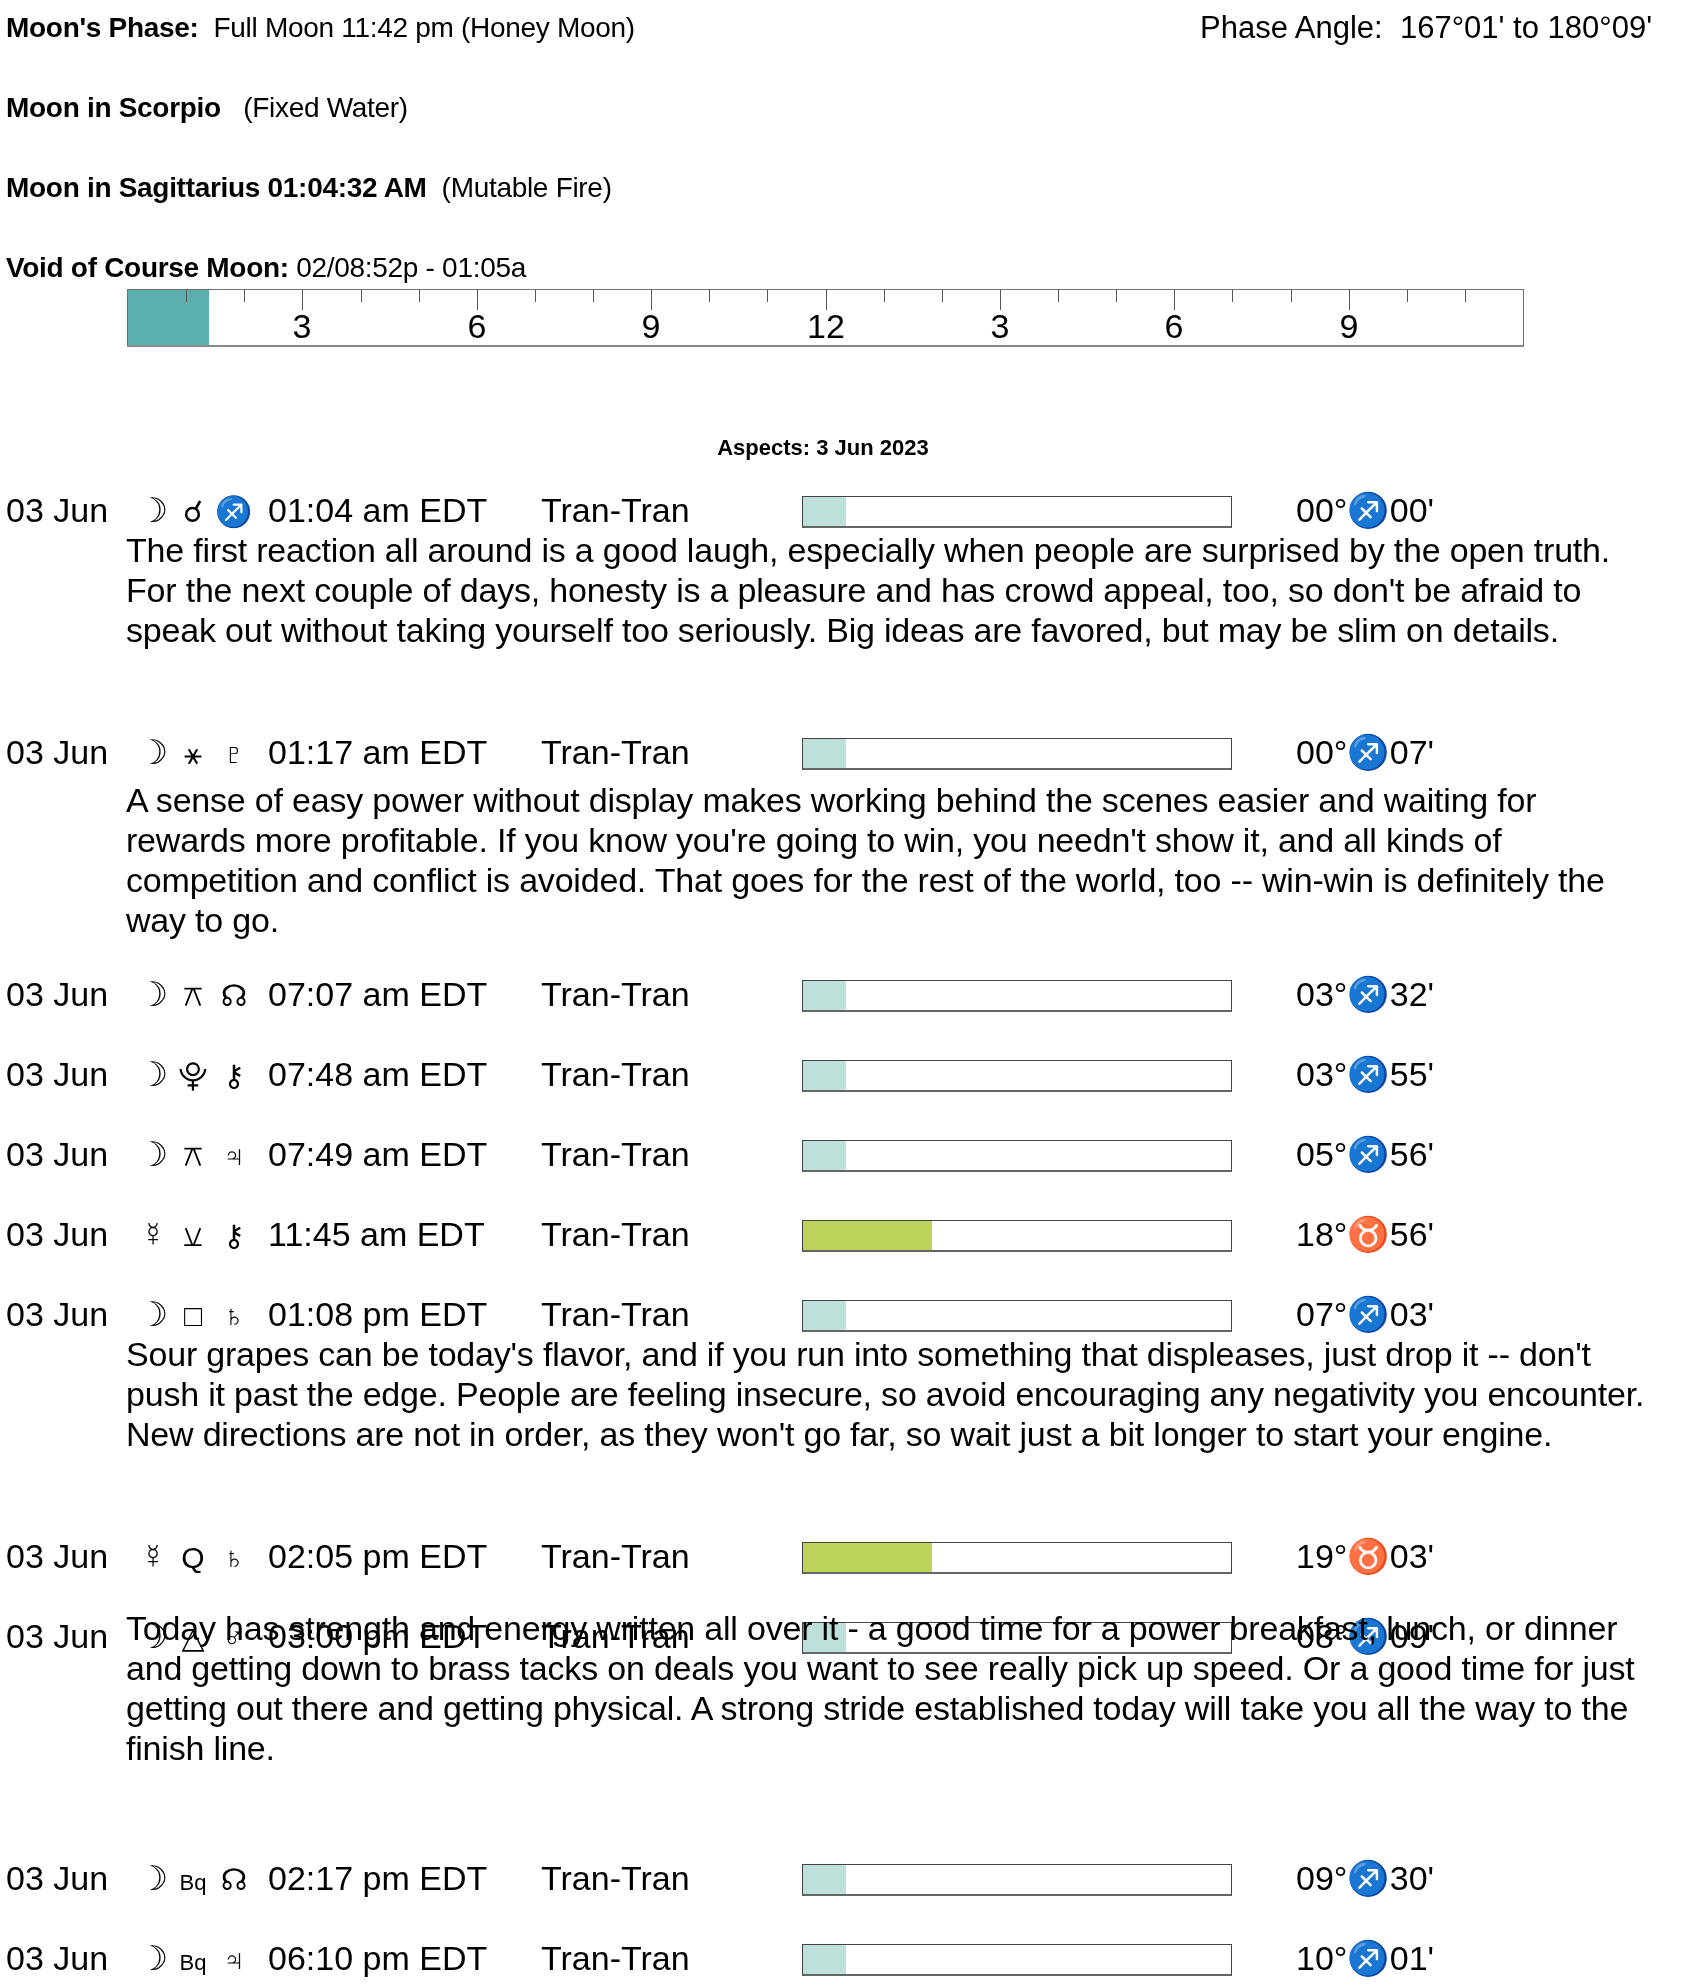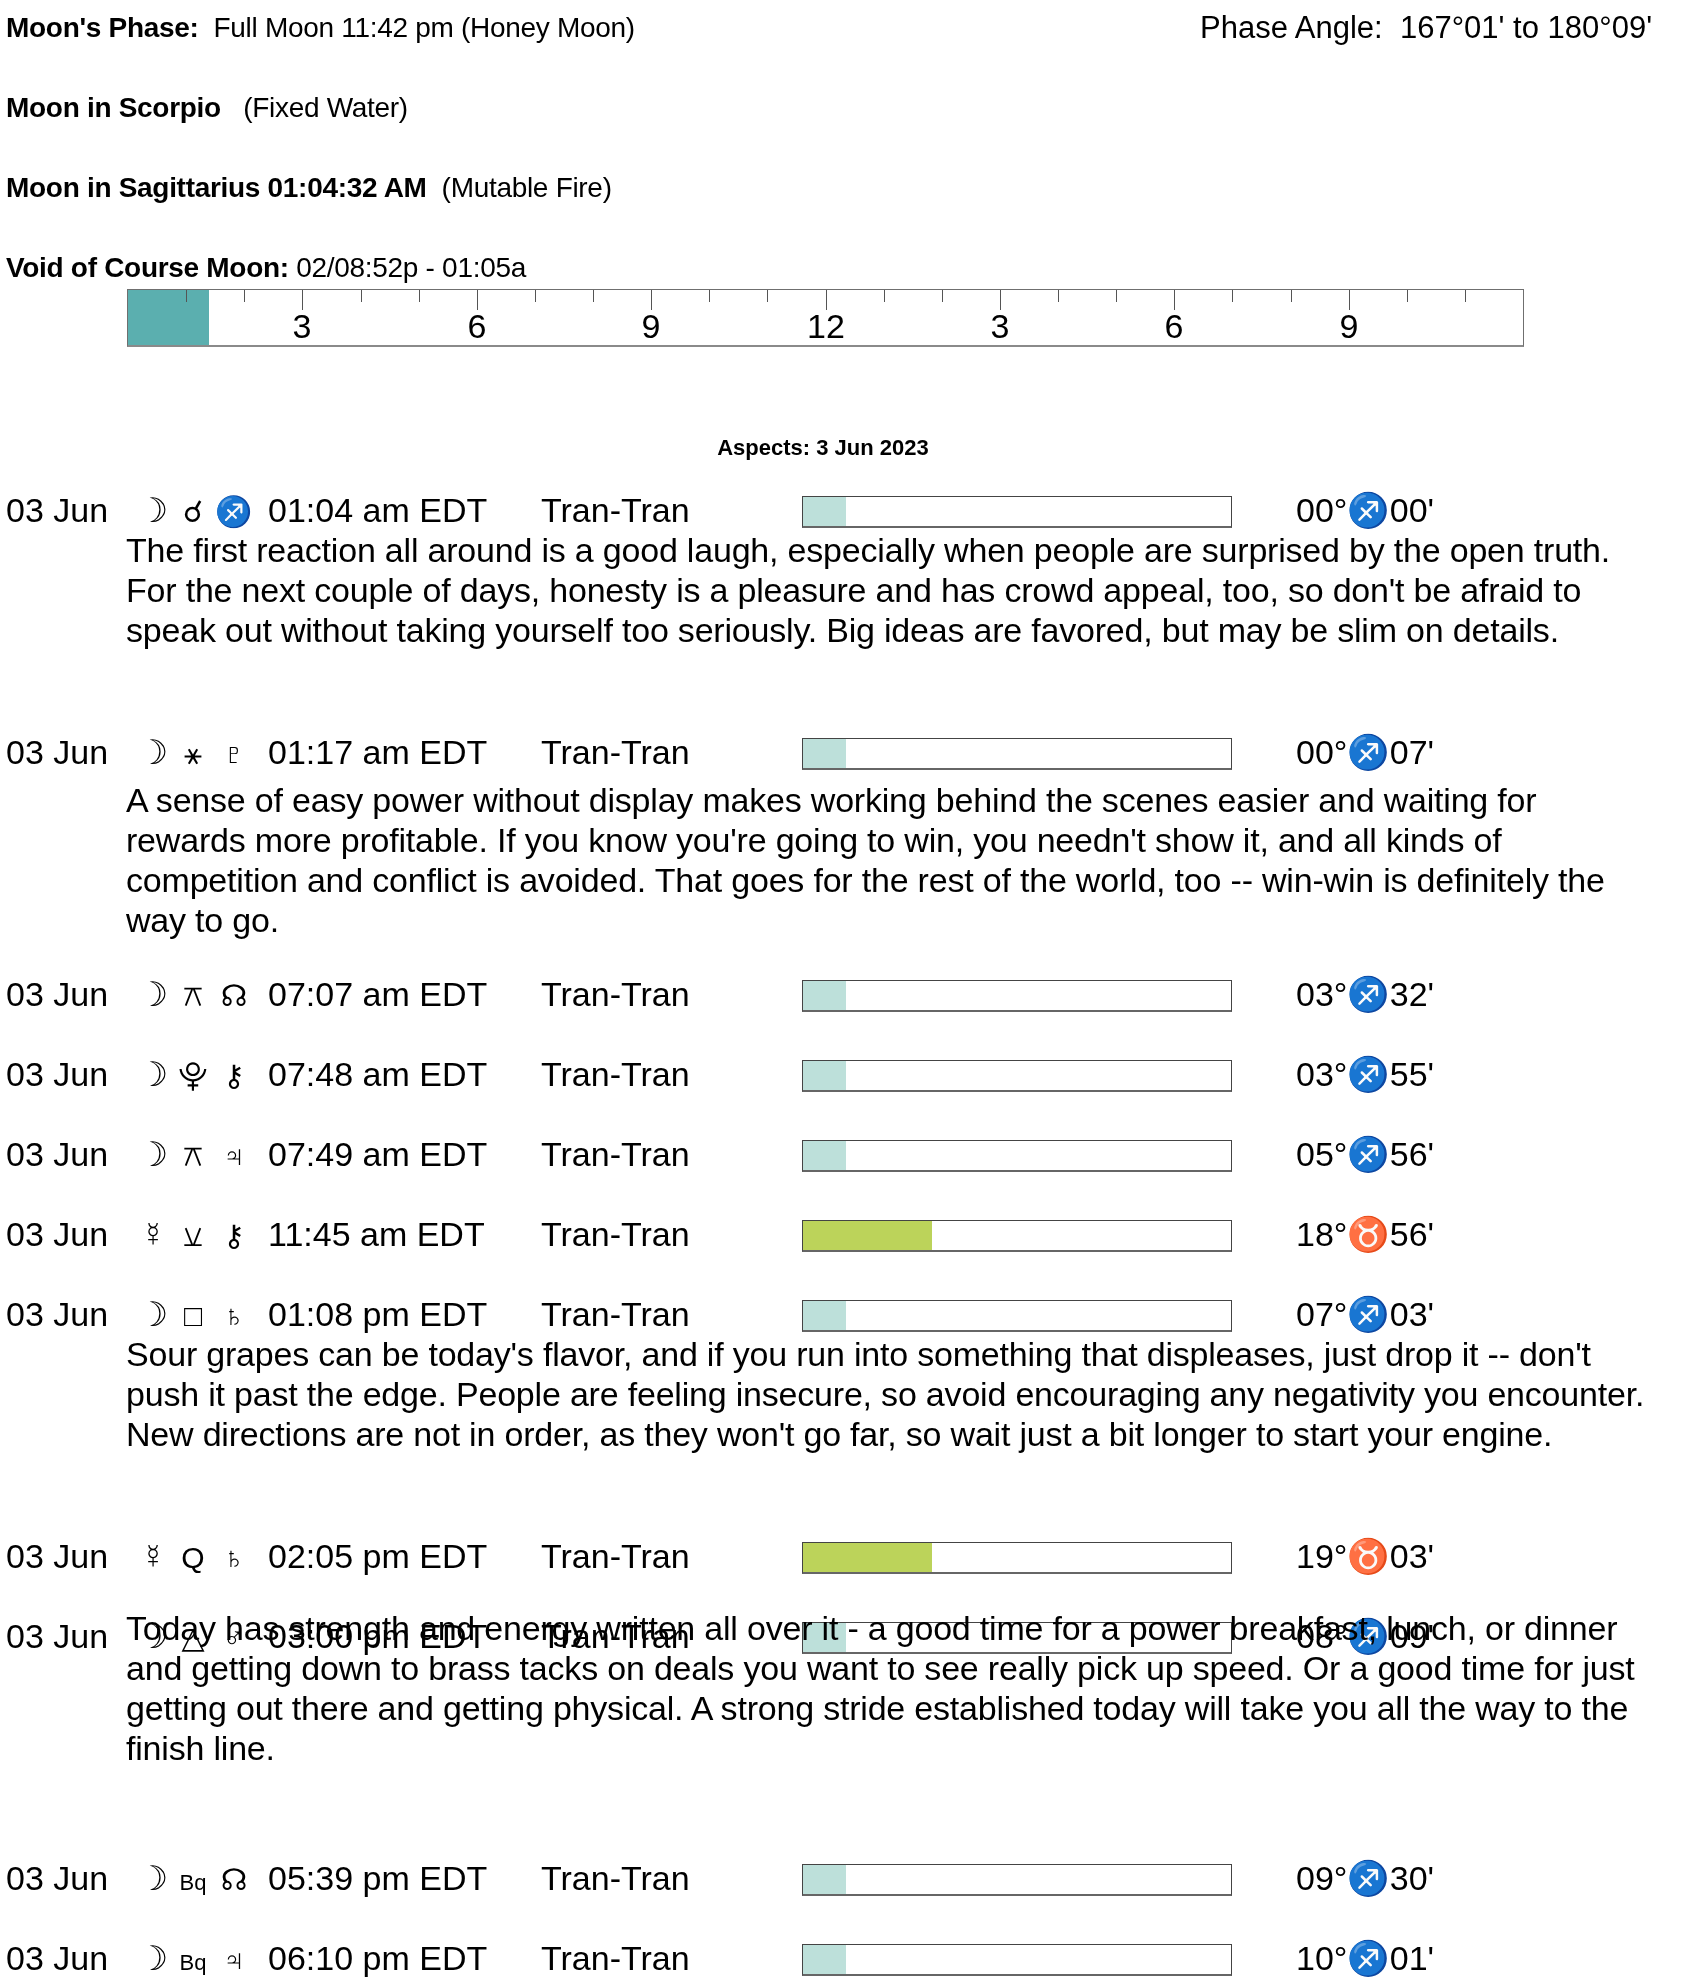--- a/index.html
+++ b/index.html
@@ -197,21 +197,21 @@
       <span class="kind">Tran-Tran</span>
       <div class="strength">
         <div class="fill" style="width:43px;background:#bde0da"></div>
       </div>
       <span class="pos">08°♐09'</span>
     </div>
     <div class="desc" style="top: 1608px;">Today has strength and energy written all over it - a good time for a power breakfast, lunch, or dinner and getting down to brass tacks on deals you want to see really pick up speed. Or a good time for just getting out there and getting physical. A strong stride established today will take you all the way to the finish line.</div>
     <div class="asp-row" style="top: 1858px;">
       <span class="date">03 Jun</span>
       <span class="glyphs"><span class="g1">☽</span><span class="g2 small">Bq</span><span class="g3">☊</span></span>
-      <span class="time">05:39 pm EDT</span>
+      <span class="time">02:17 pm EDT</span>
       <span class="kind">Tran-Tran</span>
       <div class="strength">
         <div class="fill" style="width:43px;background:#bde0da"></div>
       </div>
       <span class="pos">09°♐30'</span>
     </div>
     <div class="asp-row" style="top: 1938px;">
       <span class="date">03 Jun</span>
       <span class="glyphs"><span class="g1">☽</span><span class="g2 small">Bq</span><span class="g3">♃</span></span>
       <span class="time">06:10 pm EDT</span>

